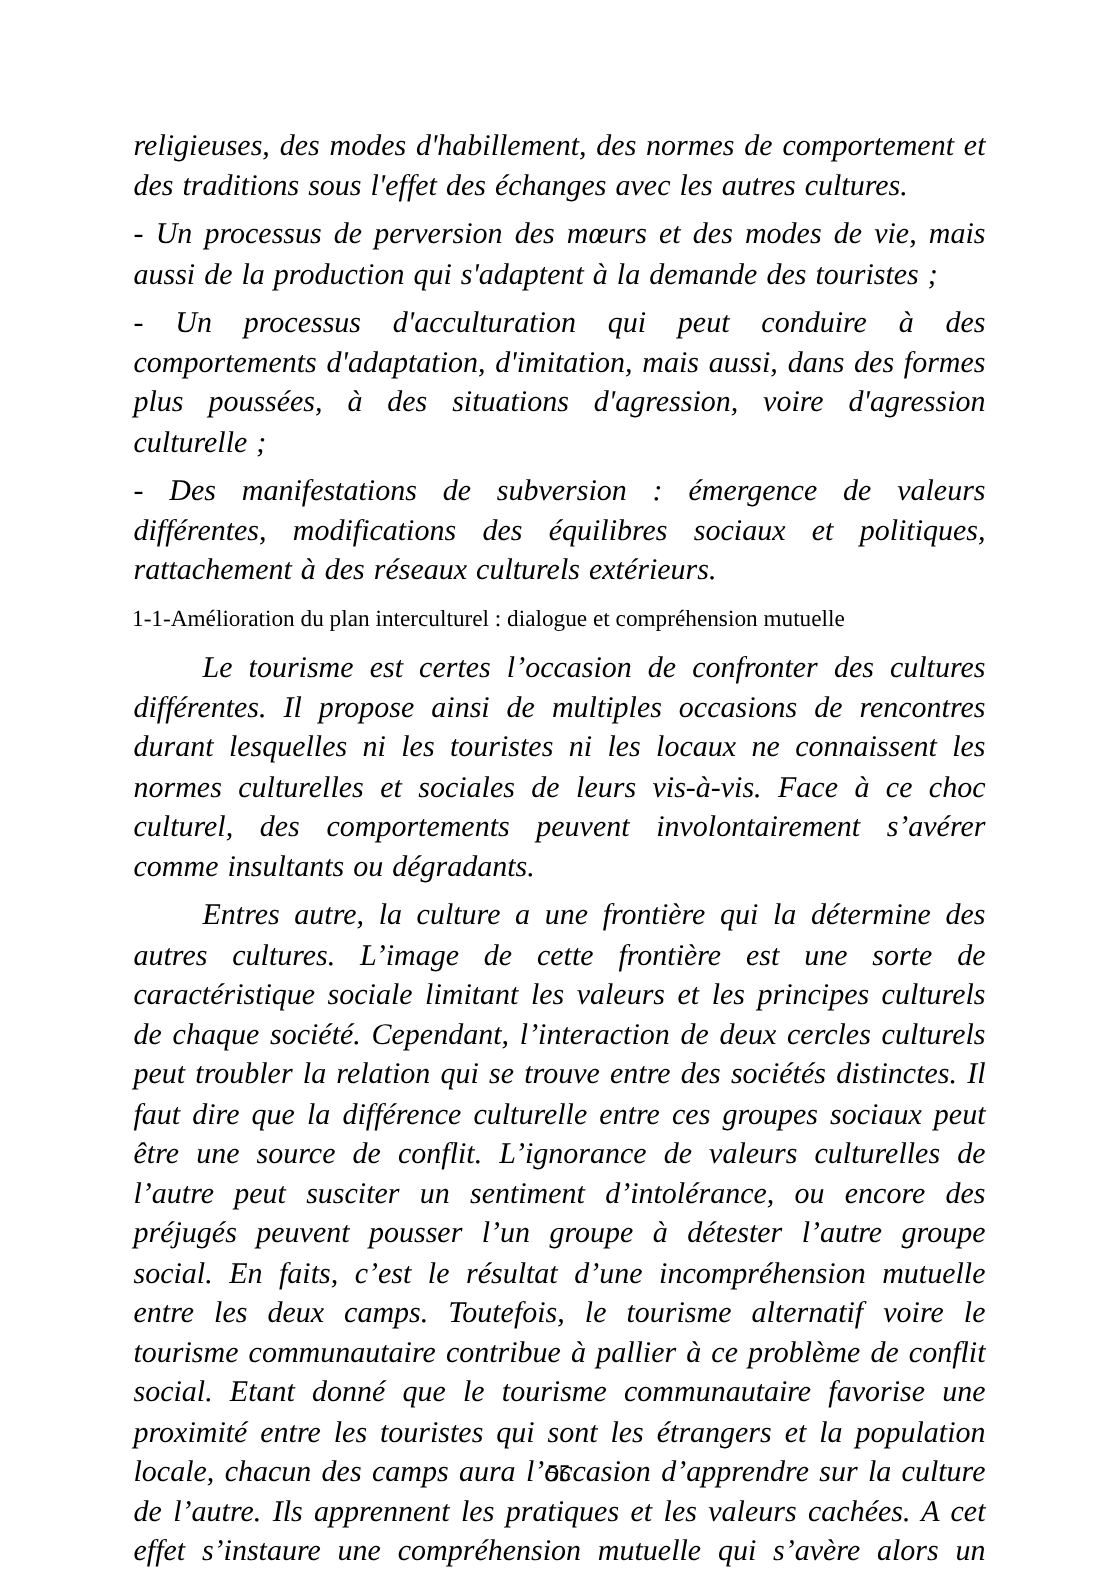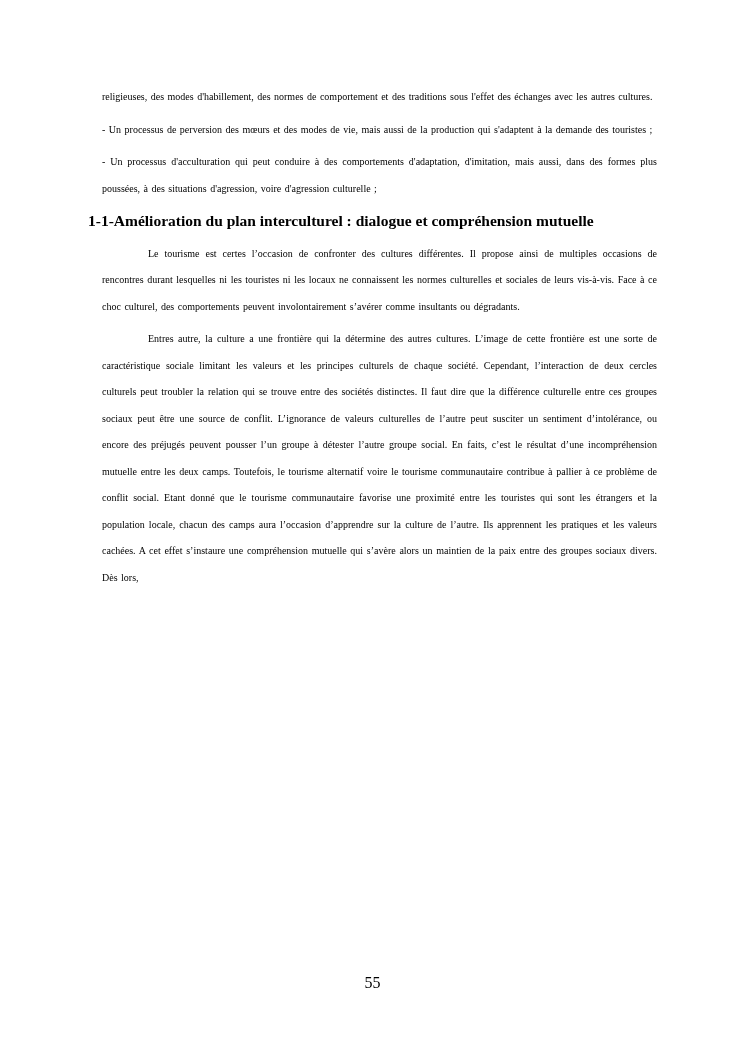--- a/index.html
+++ b/index.html
@@ -16,33 +16,34 @@
   }
   .page {
     box-sizing: border-box;
     width: 745px;
     height: 1053px;
     padding: 84px 88px 0 88px;
     position: relative;
     background: #ffffff;
   }
   .body-text p {
-    font-size: 10px;
+    font-size: 20px;
     line-height: 26.5px;
     text-align: justify;
-    margin: 0 0 6px 14px;
+    margin: 0 0 6px 1px;
     word-spacing: 1px;
+    font-style: italic;
   }
   .body-text p.indent {
     text-indent: 46px;
   }
   .section-heading {
     font-size: 15.5px;
     line-height: 26.5px;
-    font-weight: bold;
+    font-weight: normal;
     text-align: left;
     margin: 0 0 6px 0;
   }
   .page-number {
     position: absolute;
     left: 0;
     right: 0;
     bottom: 62px;
     text-align: center;
     font-size: 16px;
@@ -50,18 +51,19 @@
   }
 </style>
 </head>
 <body>
 
 <div class="page">
   <div class="body-text">
     <p>religieuses, des modes d'habillement, des normes de comportement et des traditions sous l'effet des échanges avec les autres cultures.</p>
     <p>- Un processus de perversion des mœurs et des modes de vie, mais aussi de la production qui s'adaptent à la demande des touristes ;</p>
     <p>- Un processus d'acculturation qui peut conduire à des comportements d'adaptation, d'imitation, mais aussi, dans des formes plus poussées, à des situations d'agression, voire d'agression culturelle ;</p>
+    <p>- Des manifestations de subversion : émergence de valeurs différentes, modifications des équilibres sociaux et politiques, rattachement à des réseaux culturels extérieurs.</p>
     <h2 class="section-heading">1-1-Amélioration du plan interculturel : dialogue et compréhension mutuelle</h2>
     <p class="indent">Le tourisme est certes l’occasion de confronter des cultures différentes. Il propose ainsi de multiples occasions de rencontres durant lesquelles ni les touristes ni les locaux ne connaissent les normes culturelles et sociales de leurs vis-à-vis. Face à ce choc culturel, des comportements peuvent involontairement s’avérer comme insultants ou dégradants.</p>
     <p class="indent">Entres autre, la culture a une frontière qui la  détermine des autres cultures. L’image de cette frontière est une sorte de caractéristique sociale limitant les valeurs et les principes culturels de chaque société. Cependant, l’interaction de deux cercles culturels peut troubler la relation qui se trouve entre des sociétés distinctes. Il faut dire que la différence culturelle entre ces  groupes sociaux peut être une source de conflit. L’ignorance de valeurs culturelles de l’autre peut susciter un sentiment d’intolérance, ou encore des préjugés peuvent pousser l’un groupe à détester l’autre groupe social. En faits, c’est le résultat d’une incompréhension mutuelle entre les deux camps. Toutefois, le tourisme alternatif voire le tourisme communautaire contribue à pallier à ce problème de conflit social. Etant donné que le tourisme communautaire favorise une proximité entre les touristes qui sont les étrangers et la population locale, chacun des camps aura l’occasion d’apprendre sur la culture de l’autre. Ils apprennent les pratiques et les valeurs cachées. A cet effet s’instaure une compréhension mutuelle qui s’avère alors un maintien de la paix entre des groupes sociaux divers. Dès lors,</p>
   </div>
   <div class="page-number">55</div>
 </div>
 
 </body></html>

